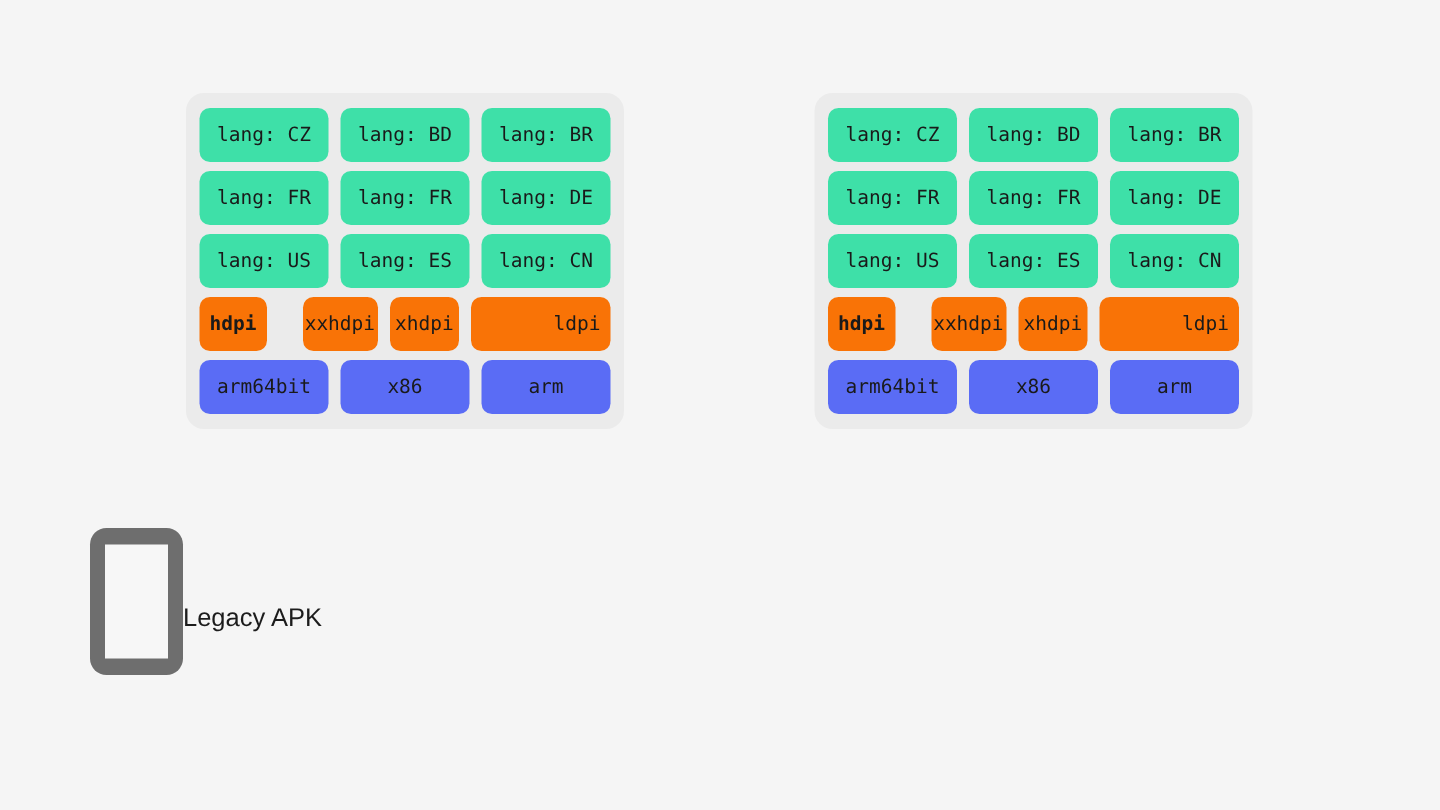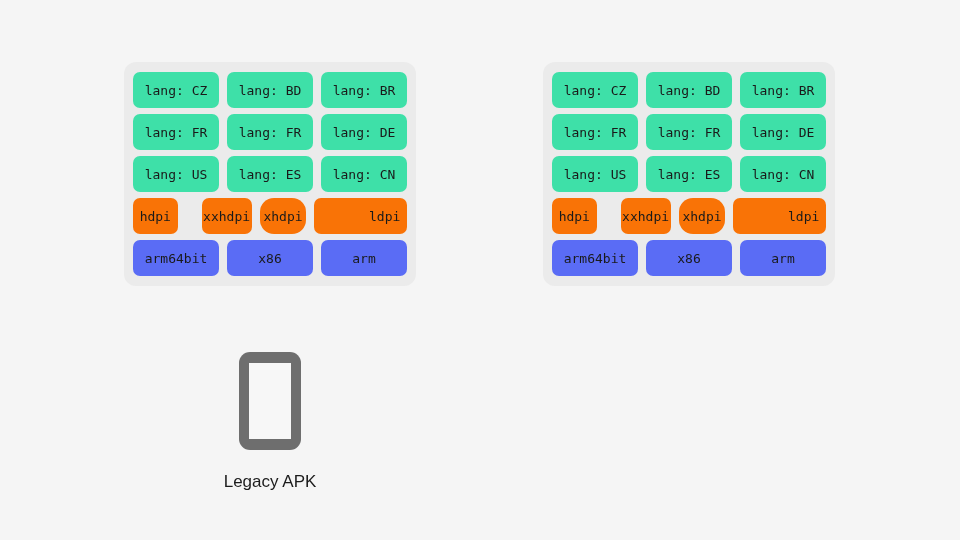--- a/index.html
+++ b/index.html
@@ -65,35 +65,35 @@
     letter-spacing: 0px;
     white-space: nowrap;
     box-sizing: border-box;
   }
 
   .chip.lang  { background: #3ee0a8; flex: 1 1 0; }
   .chip.dens  { background: #f97306; }
   .chip.abi   { background: #5a6cf5; }
 
   
-  .chip.dens.w-hdpi   { flex: 1.00 1 0; }
+  .chip.dens.w-hdpi   { flex: 1.00 1 0; font-weight: bold; }
   .chip.dens.w-xxhdpi { flex: 1.12 1 0; margin-left: 16px; }
-  .chip.dens.w-xhdpi  { flex: 1.05 1 0; border-radius: 14px; }
+  .chip.dens.w-xhdpi  { flex: 1.05 1 0; }
   .chip.dens.w-ldpi   { flex: 1.00 1 0; padding-left: 48px; }
 
   .chip.abi { flex: 1 1 0; }
 
   
   .device-wrap {
     position: absolute;
     top: 352px;
     left: 0;
     width: 420px;
     display: flex;
-    flex-direction: column;
+    flex-direction: row;
     align-items: center;
   }
 
   .phone {
     width: 62px;
     height: 98px;
     background: #6e6e6e;
     border-radius: 11px;
     display: flex;
     align-items: center;

